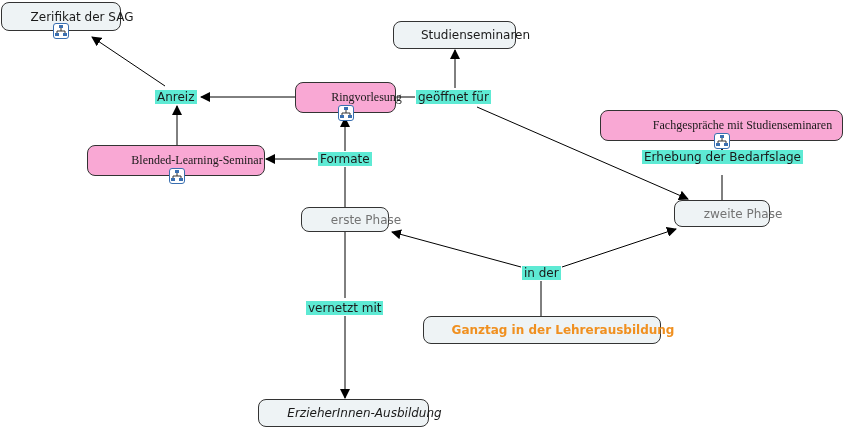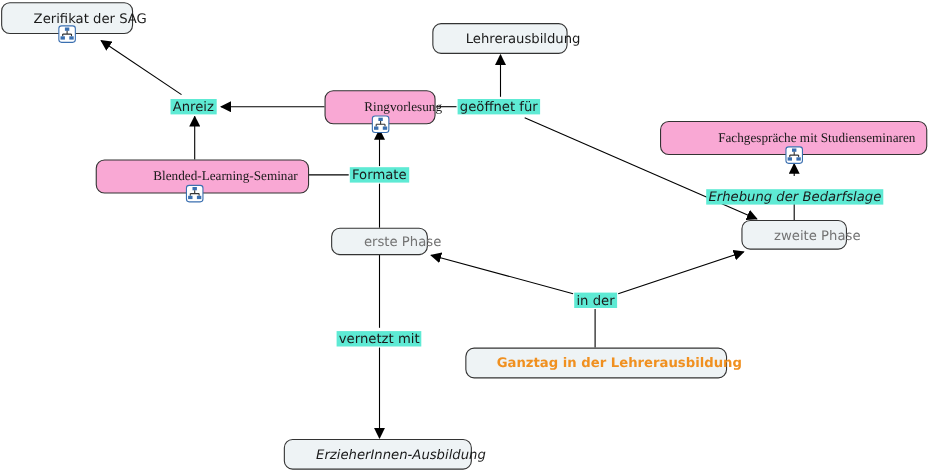--- a/index.html
+++ b/index.html
@@ -71,39 +71,39 @@
       <line x1="7" y1="4" x2="7" y2="7" stroke="#333"></line>
       <line x1="3" y1="7" x2="11" y2="7" stroke="#333"></line>
       <line x1="3" y1="7" x2="3" y2="9" stroke="#333"></line>
       <line x1="11" y1="7" x2="11" y2="9" stroke="#333"></line>
       <rect x="1" y="9" width="4" height="3" fill="#3a6fb0"></rect>
       <rect x="9" y="9" width="4" height="3" fill="#3a6fb0"></rect>
     </svg>
 </div>
 
 <div class="node light" style="left:393px; top:21px; width:123px; height:28px;">
-  <span>Lehrerausbildung</span>
+  <span>Studienseminaren</span>
 </div>
 
 <div class="node gold" style="left:295px; top:82px; width:101px; height:31px;">
   <span>Ringvorlesung</span>
 </div>
 <div class="map-icon" style="left:338px; top:105px;">
   <svg width="14" height="14" viewBox="0 0 14 14">
       <rect x="5" y="1" width="4" height="3" fill="#3a6fb0"></rect>
       <line x1="7" y1="4" x2="7" y2="7" stroke="#333"></line>
       <line x1="3" y1="7" x2="11" y2="7" stroke="#333"></line>
       <line x1="3" y1="7" x2="3" y2="9" stroke="#333"></line>
       <line x1="11" y1="7" x2="11" y2="9" stroke="#333"></line>
       <rect x="1" y="9" width="4" height="3" fill="#3a6fb0"></rect>
       <rect x="9" y="9" width="4" height="3" fill="#3a6fb0"></rect>
     </svg>
 </div>
 
-<div class="node gold" style="left:87px; top:145px; width:194px; height:31px;">
+<div class="node gold" style="left:87px; top:145px; width:178px; height:31px;">
   <span>Blended-Learning-Seminar</span>
 </div>
 <div class="map-icon" style="left:169px; top:168px;">
   <svg width="14" height="14" viewBox="0 0 14 14">
       <rect x="5" y="1" width="4" height="3" fill="#3a6fb0"></rect>
       <line x1="7" y1="4" x2="7" y2="7" stroke="#333"></line>
       <line x1="3" y1="7" x2="11" y2="7" stroke="#333"></line>
       <line x1="3" y1="7" x2="3" y2="9" stroke="#333"></line>
       <line x1="11" y1="7" x2="11" y2="9" stroke="#333"></line>
       <rect x="1" y="9" width="4" height="3" fill="#3a6fb0"></rect>
@@ -138,15 +138,15 @@
   <span>Ganztag in der Lehrerausbildung</span>
 </div>
 
 <div class="node light" style="left:258px; top:399px; width:171px; height:28px;font-style:italic;">
   <span>ErzieherInnen-Ausbildung</span>
 </div>
 
 <div class="link-label" style="left:155px; top:90px;">Anreiz</div>
 <div class="link-label" style="left:416px; top:90px;">geöffnet für</div>
 <div class="link-label" style="left:318px; top:152px;">Formate</div>
-<div class="link-label" style="left:642px; top:172px;font-style:italic;">Erhebung der Bedarfslage</div>
+<div class="link-label" style="left:642px; top:150px;">Erhebung der Bedarfslage</div>
 <div class="link-label" style="left:522px; top:266px;">in der</div>
 <div class="link-label" style="left:306px; top:301px;">vernetzt mit</div>
 
 </body></html>

